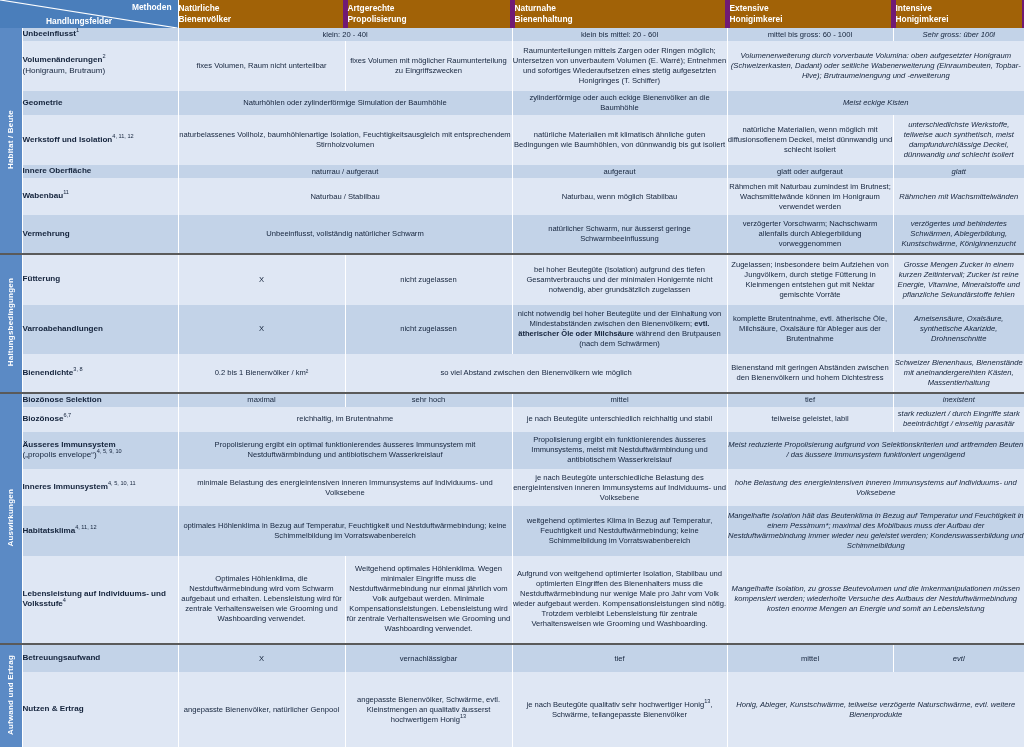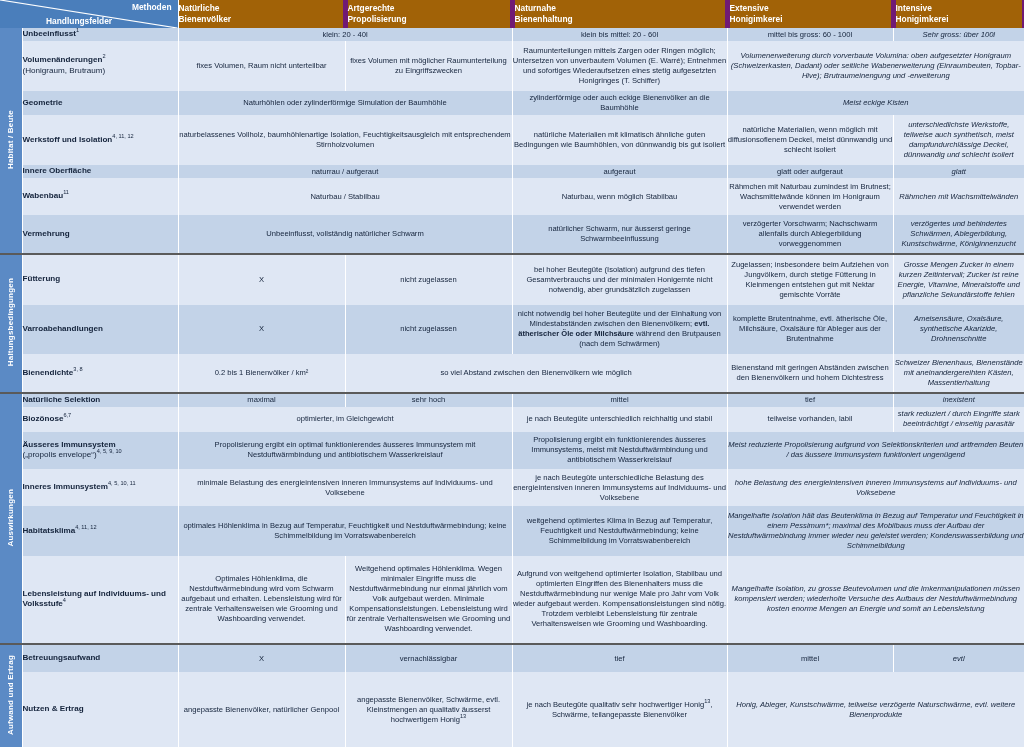--- a/index.html
+++ b/index.html
@@ -258,35 +258,35 @@
     <td class="cell">0.2 bis 1 Bienenvölker /  km²</td>
     <td class="cell" colspan="2">so viel Abstand zwischen den Bienenvölkern wie möglich</td>
     <td class="cell">Bienenstand mit geringen Abständen zwischen den Bienenvölkern und hohem Dichtestress</td>
     <td class="cell">Schweizer Bienenhaus, Bienenstände mit aneinandergereihten Kästen, Massentierhaltung</td>
   </tr>
 
   <tr class="band-a">
     <td class="grp" rowspan="6">
       <span class="rot">Auswirkungen</span>
     </td>
-    <td class="rowlab">Natürliche Selektion</td>
+    <td class="rowlab">Biozönose Selektion</td>
     <td class="cell">maximal</td>
     <td class="cell">sehr hoch</td>
     <td class="cell">mittel</td>
     <td class="cell">tief</td>
     <td class="cell">inexistent</td>
   </tr>
 
   <tr class="band-b">
     <td class="rowlab">
       <span>Biozönose</span><sup>6,7</sup>
     </td>
-    <td class="cell" colspan="2">optimierter, im Gleichgewicht</td>
+    <td class="cell" colspan="2">reichhaltig, im Brutentnahme</td>
     <td class="cell">je nach Beutegüte unterschiedlich reichhaltig und stabil</td>
-    <td class="cell">teilweise vorhanden, labil</td>
+    <td class="cell">teilweise geleistet, labil</td>
     <td class="cell">stark reduziert / durch Eingriffe stark beeinträchtigt / einseitig parasitär</td>
   </tr>
 
   <tr class="band-a">
     <td class="rowlab">
       <span>Äusseres Immunsystem</span>
       <div class="sub"><span>(„propolis envelope“)</span><sup>4, 5, 9, 10</sup></div>
     </td>
     <td class="cell" colspan="2">Propolisierung ergibt ein optimal funktionierendes äusseres Immunsystem mit Nestduftwärmbindung und antibiotischem Wasserkreislauf</td>
     <td class="cell">Propolisierung ergibt ein funktionierendes äusseres Immunsystems, meist mit Nestduftwärmbindung und antibiotischem Wasserkreislauf</td>

